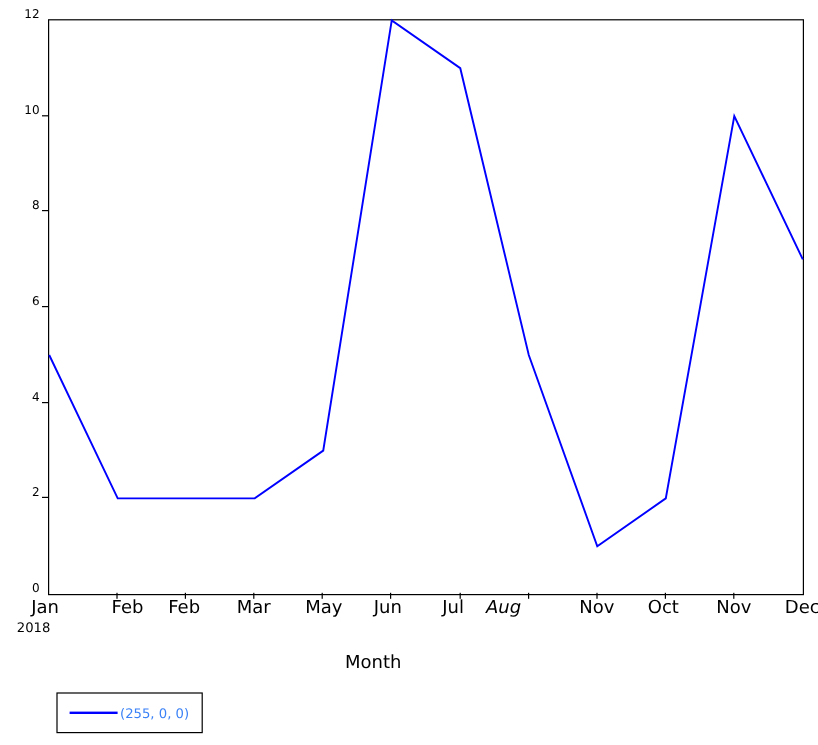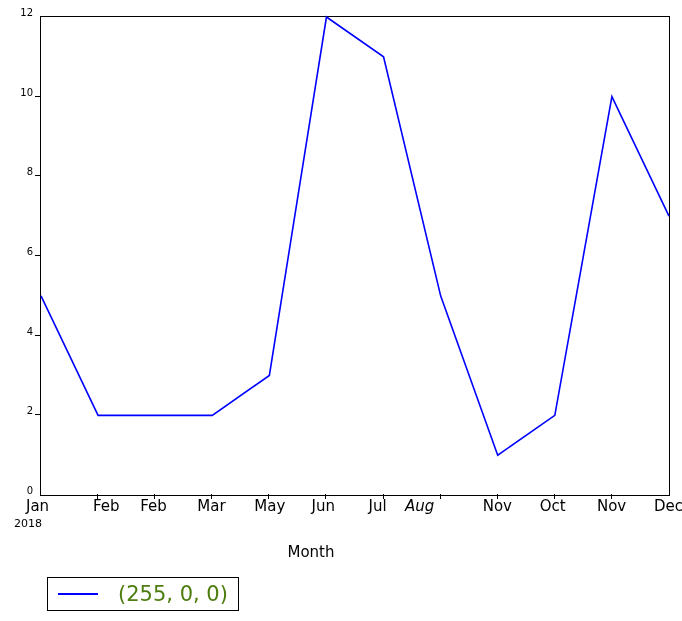--- a/index.html
+++ b/index.html
@@ -129,23 +129,22 @@
   }
   #legend-line-box .lg-line {
     position: absolute;
     left: 2px;
     top: 5px;
     width: 40px;
     height: 2px;
     background: #0000ff;
   }
   #legend-label {
-    font-size: 21px;
-    color: #4d7c0f;
-    margin-left: 18px;
+    font-size: 11px;
+    color: #3b82f6;
     white-space: nowrap;
     line-height: 1;
   }
 </style>
 </head>
 <body>
 
 <div id="figure">
 
   <div id="ytick-labels">

